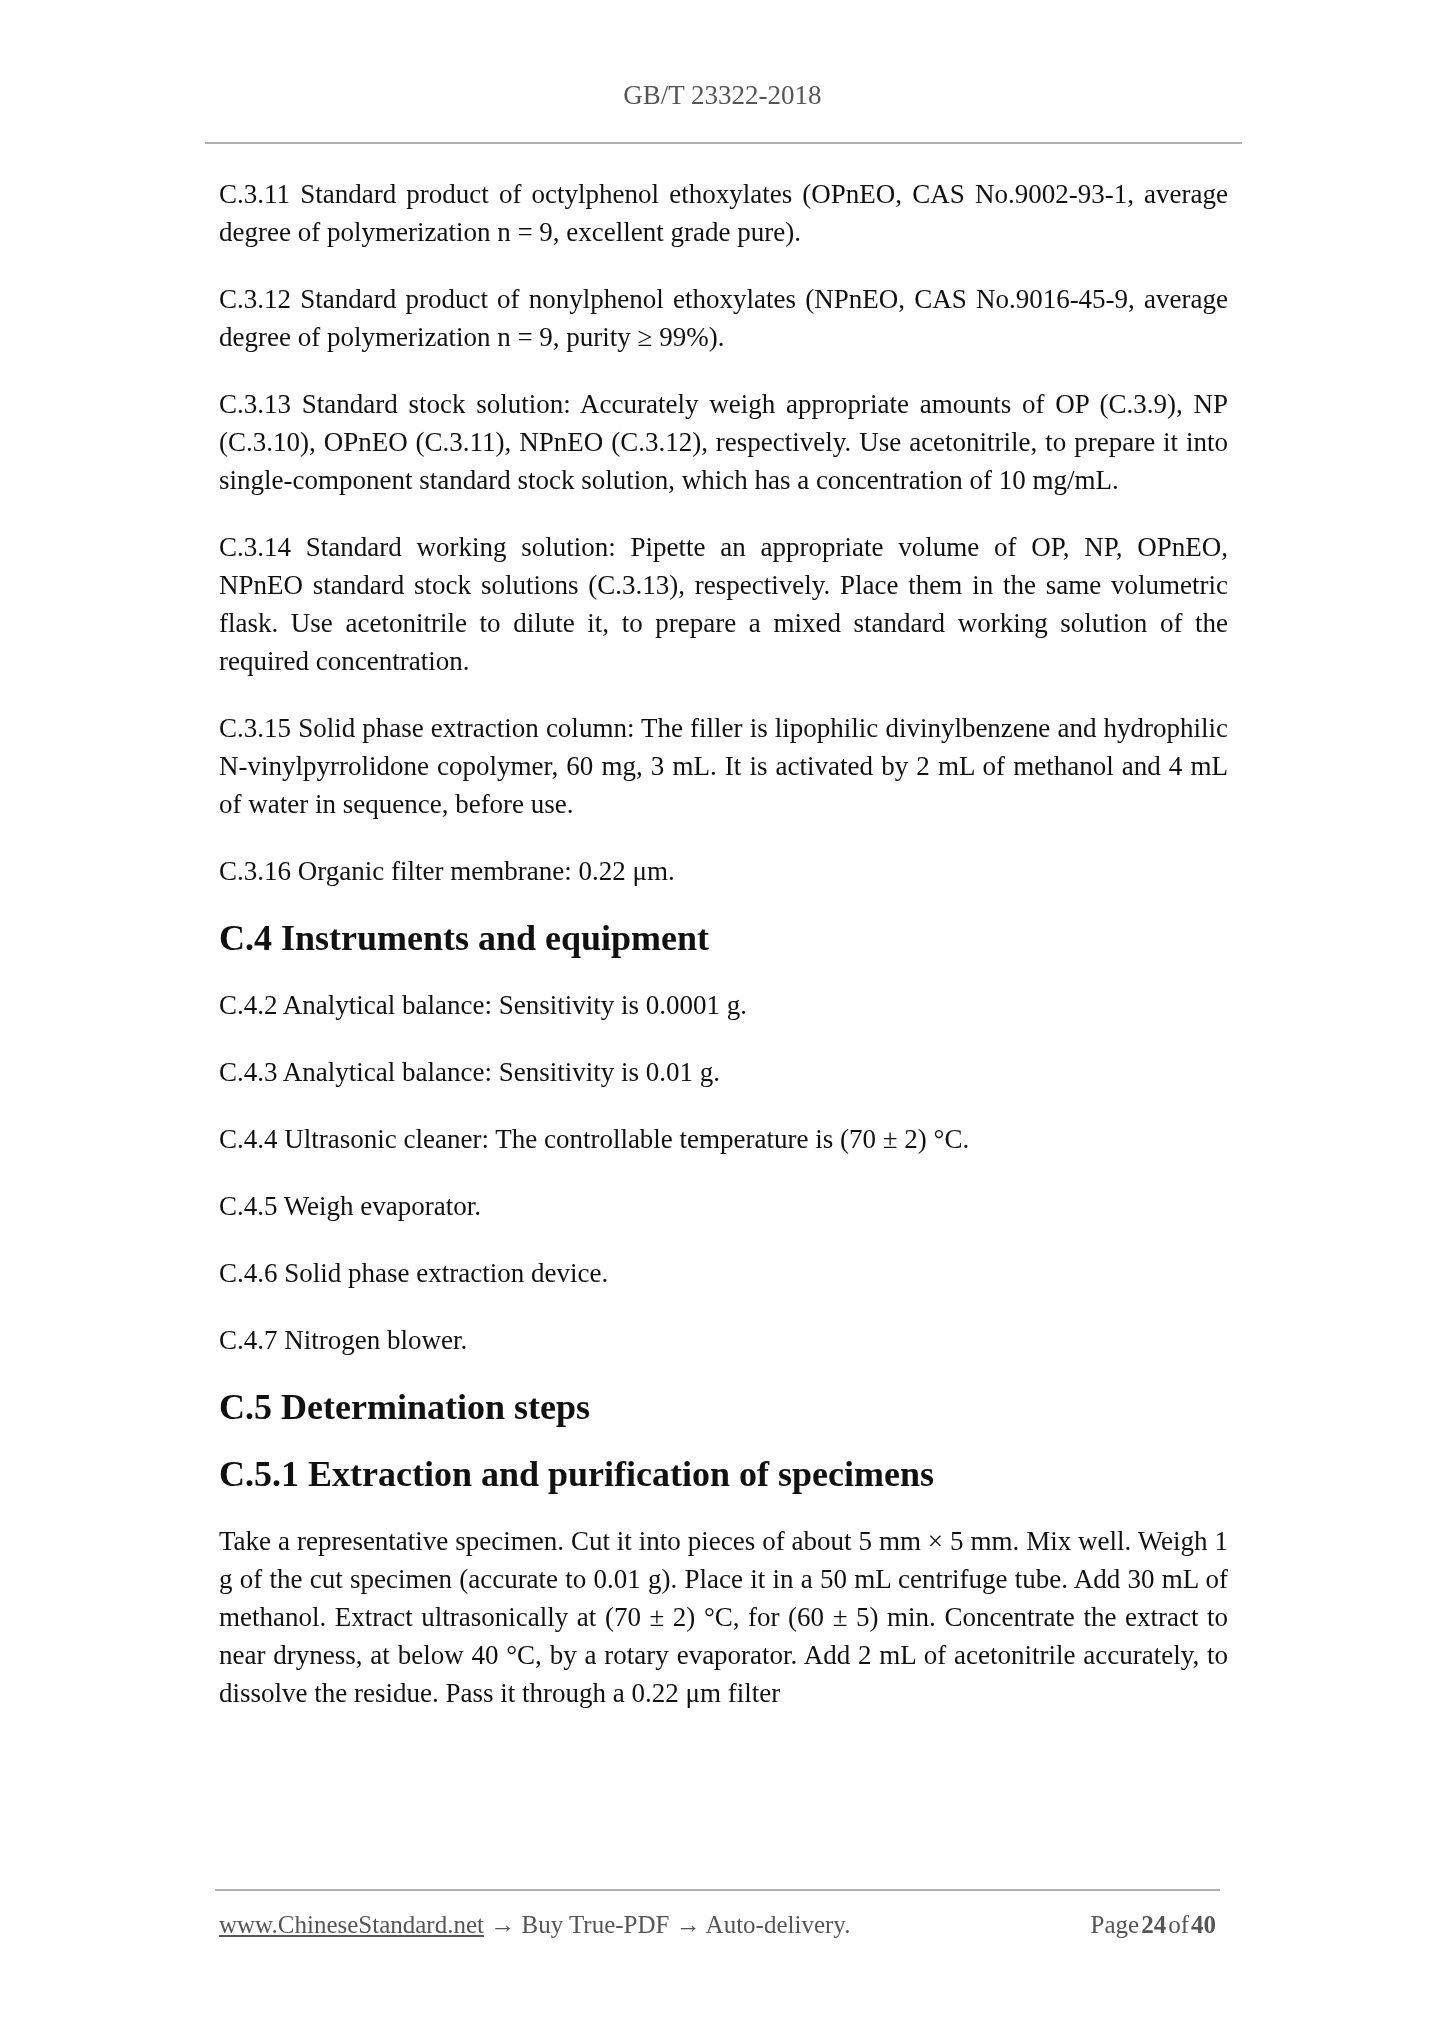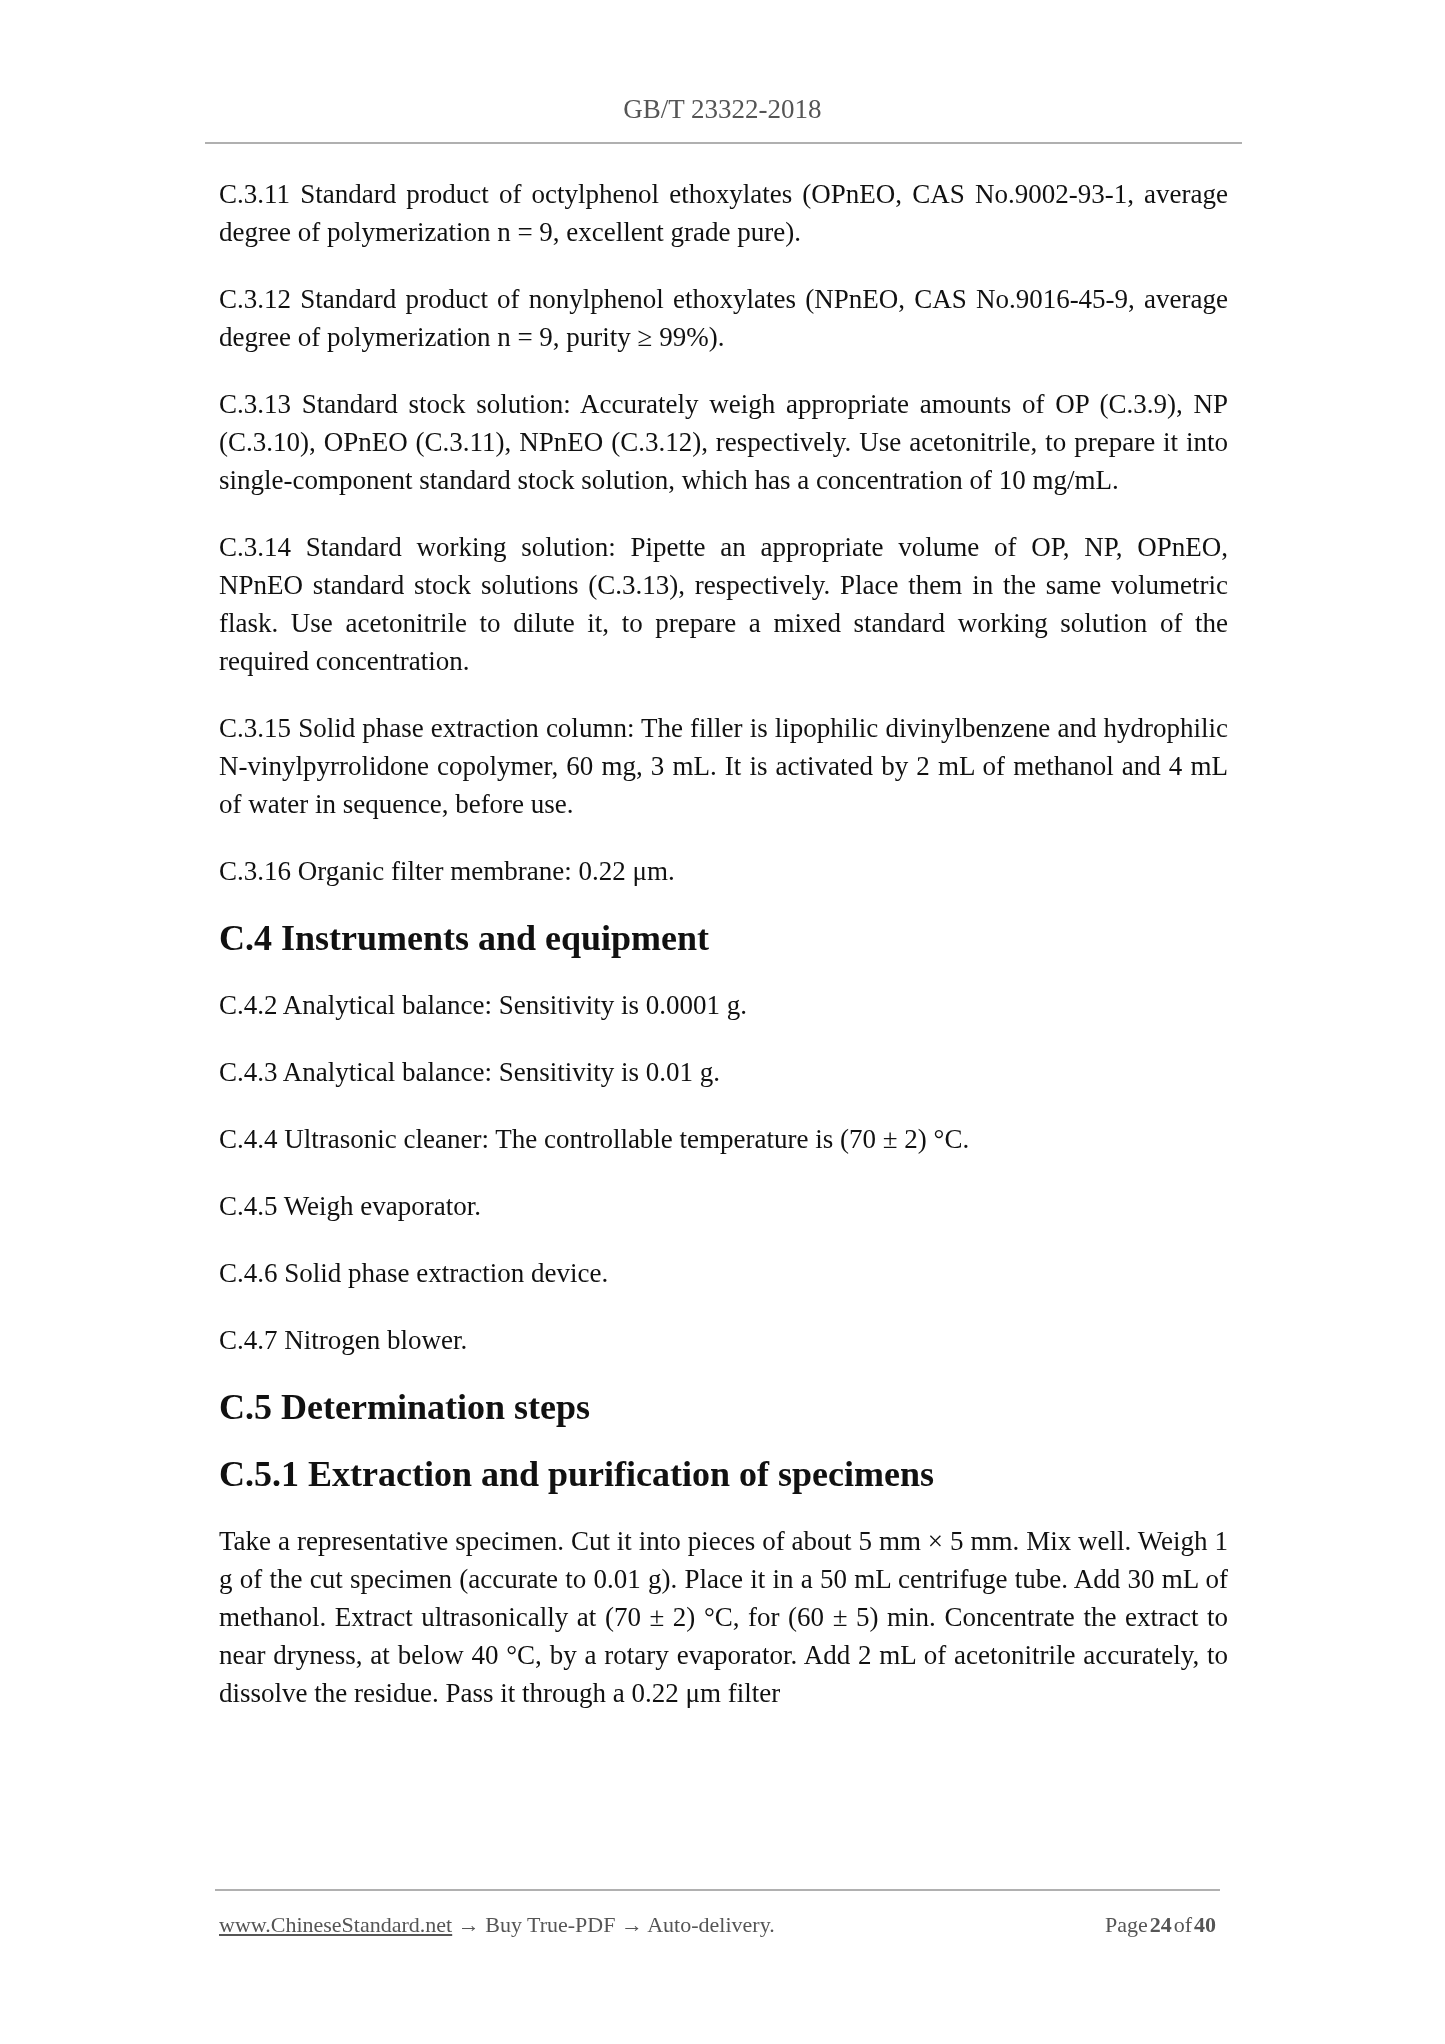--- a/index.html
+++ b/index.html
@@ -1,27 +1,27 @@
 <!DOCTYPE html>
 <html><head>
 <meta charset="utf-8">
 <style>
   html, body { margin: 0; padding: 0; background: #ffffff; }
   body { width: 1445px; height: 2044px; position: relative; overflow: hidden;
          font-family: "Liberation Serif", "DejaVu Serif", serif; color: #111; }
-  .page-header { position: absolute; left: 0; width: 1445px; top: 90px; text-align: center;
+  .page-header { position: absolute; left: 0; width: 1445px; top: 76px; text-align: center;
                  font-size: 27px; line-height: 38px; color: #555; }
   .rule { position: absolute; height: 0; border-top: 2px solid #b0b0b0; }
   .rule.top { left: 205px; width: 1037px; top: 142px; }
   .rule.bottom { left: 215px; width: 1005px; top: 1889px; }
   .content { position: absolute; left: 219px; width: 1009px; top: 175px; }
   .para { margin: 0 0 29px 0; font-size: 27px; line-height: 38px; text-align: justify; }
   .para .num { font-weight: normal; }
   .heading { margin: 0 0 29px 0; font-size: 36px; line-height: 38px; font-weight: bold; }
-  .footer { position: absolute; left: 219px; width: 997px; top: 1908px; font-size: 22px;
+  .footer { position: absolute; left: 219px; width: 997px; top: 1908px; font-size: 25px;
             line-height: 34px; color: #555; display: flex; justify-content: space-between; }
   .footer a { color: #555; text-decoration: underline; }
   .footer .pg b { font-weight: bold; }
   .footer .pg span { margin: 0 2px; }
 </style>
 </head>
 <body>
 
 <div class="page-header">
   <span>GB/T 23322-2018</span>

